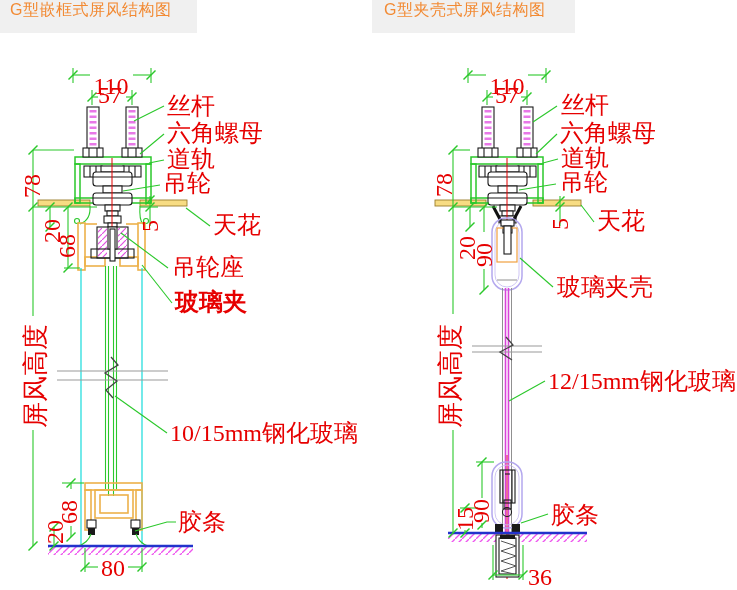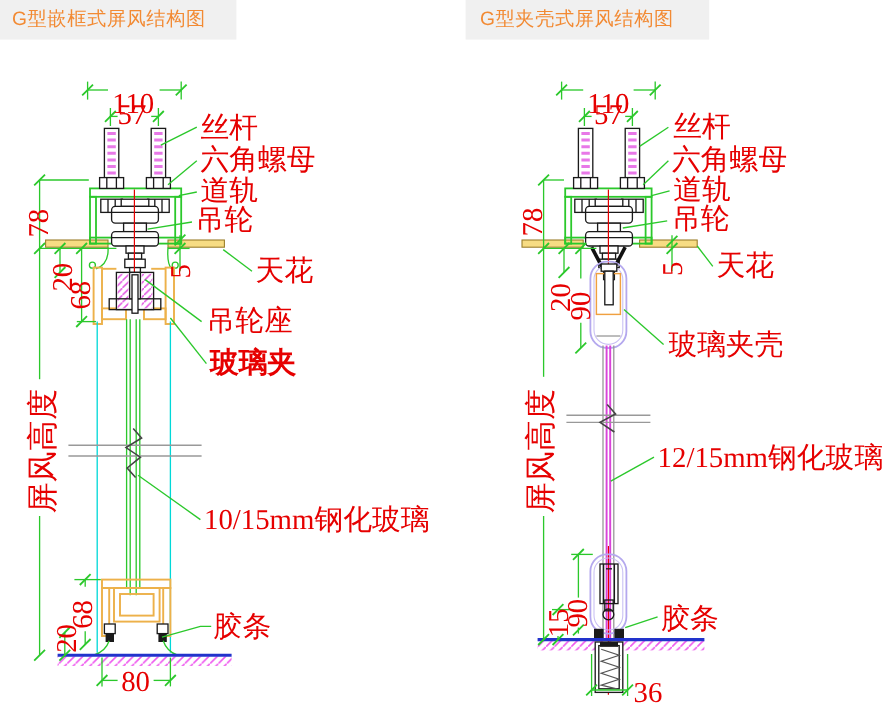--- a/index.html
+++ b/index.html
@@ -1,20 +1,20 @@
 <!DOCTYPE html>
 <html><head>
 <meta charset="utf-8">
 <style>
   html,body{margin:0;padding:0;background:#fff;width:737px;height:590px;overflow:hidden}
   #stage{position:relative;width:737px;height:590px;background:#fff;font-family:"Liberation Sans",sans-serif}
-  .hdr-bar{position:absolute;top:0;height:33px;background:#f0f0f0;display:flex;align-items:center;box-sizing:border-box}
+  .hdr-bar{position:absolute;top:0;height:33px;background:#f0f0f0;display:flex;box-sizing:border-box}
   .hdr-bar span{font-size:16px;color:#f28a33;letter-spacing:.5px}
   #hdrL{left:0;width:197px;padding-left:10px}
-  #hdrR{left:388px;width:203px;padding-left:12px}
+  #hdrR{left:372px;width:203px;padding-left:12px}
   svg{position:absolute;left:0;top:0}
   
   .g{stroke:#2bc82b;stroke-width:1.1;fill:none}
   .g2{stroke:#2bc82b;stroke-width:1.5;fill:none}
   .gt{stroke:#2bc82b;stroke-width:1.5;fill:none}
   .k{stroke:#1a1a1a;stroke-width:1.1;fill:#fff}
   .kl{stroke:#1a1a1a;stroke-width:1.1;fill:none}
   .kf{fill:#1a1a1a;stroke:none}
   .y{stroke:#edb14a;stroke-width:1.6;fill:none}
   .yf{fill:#f7dc83;stroke:#9a7d2a;stroke-width:.9}

